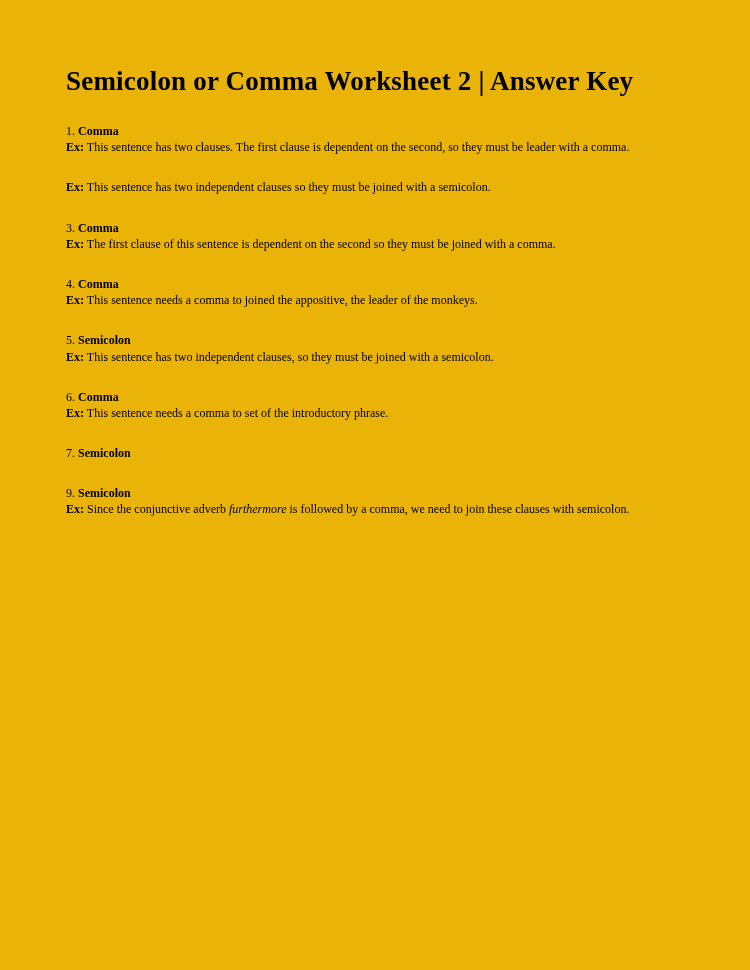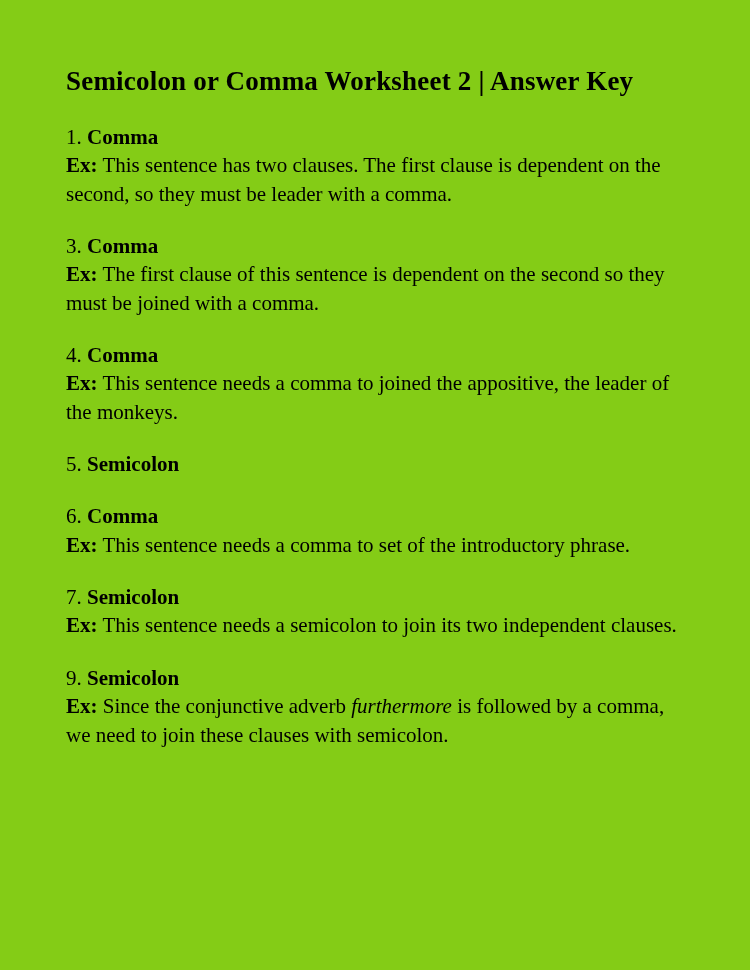--- a/index.html
+++ b/index.html
@@ -9,32 +9,32 @@
   body {
     width: 750px;
     height: 970px;
     font-family: "Liberation Serif", "DejaVu Serif", serif;
     color: #000000;
     overflow: hidden;
   }
   .page {
     width: 750px;
     height: 970px;
-    background: #84cc16;
+    background: #eab308;
     padding: 66px 64px 40px 66px;
   }
   .title {
     font-size: 27px;
     font-weight: bold;
     letter-spacing: 0.2px;
     margin-bottom: 26px;
   }
   .item {
     margin-top: 24px;
-    font-size: 21px;
+    font-size: 12px;
     line-height: 1.35;
     max-width: 622px;
   }
   .item:first-of-type { margin-top: 0; }
   .answer-line { }
   .item-number { font-weight: normal; }
   .item-answer { font-weight: bold; }
   .ex-label { font-weight: bold; margin-top: 10px; }
   .explanation { }
   .italic-word { font-style: italic; }
@@ -45,44 +45,45 @@
 <div class="page">
 
   <h1 class="title">Semicolon or Comma Worksheet 2 | Answer Key</h1>
 
   <div class="item">
     <div class="answer-line"><span class="item-number">1.</span> <span class="item-answer">Comma</span></div>
     <div class="explanation"><span class="ex-label">Ex:</span> <span>This sentence has two clauses. The first clause is dependent on the second, so they must be leader with a comma.</span></div>
   </div>
 
   <div class="item">
+    <div class="explanation"><span class="ex-label">Ex:</span> <span>This sentence has two independent clauses so they must be joined with a semicolon.</span></div>
   </div>
 
   <div class="item">
     <div class="answer-line"><span class="item-number">3.</span> <span class="item-answer">Comma</span></div>
     <div class="explanation"><span class="ex-label">Ex:</span> <span>The first clause of this sentence is dependent on the second so they must be joined with a comma.</span></div>
   </div>
 
   <div class="item">
     <div class="answer-line"><span class="item-number">4.</span> <span class="item-answer">Comma</span></div>
     <div class="explanation"><span class="ex-label">Ex:</span> <span>This sentence needs a comma to joined the appositive, the leader of the monkeys.</span></div>
   </div>
 
   <div class="item">
     <div class="answer-line"><span class="item-number">5.</span> <span class="item-answer">Semicolon</span></div>
+    <div class="explanation"><span class="ex-label">Ex:</span> <span>This sentence has two independent clauses, so they must be joined with a semicolon.</span></div>
   </div>
 
   <div class="item">
     <div class="answer-line"><span class="item-number">6.</span> <span class="item-answer">Comma</span></div>
     <div class="explanation"><span class="ex-label">Ex:</span> <span>This sentence needs a comma to set of the introductory phrase.</span></div>
   </div>
 
   <div class="item">
     <div class="answer-line"><span class="item-number">7.</span> <span class="item-answer">Semicolon</span></div>
-    <div class="explanation"><span class="ex-label">Ex:</span> <span>This sentence needs a semicolon to join its two independent clauses.</span></div>
   </div>
 
 
   <div class="item">
     <div class="answer-line"><span class="item-number">9.</span> <span class="item-answer">Semicolon</span></div>
     <div class="explanation"><span class="ex-label">Ex:</span> <span>Since the conjunctive adverb </span><span class="italic-word">furthermore</span><span> is followed by a comma, we need to join these clauses with semicolon.</span></div>
   </div>
 
 </div>
 

